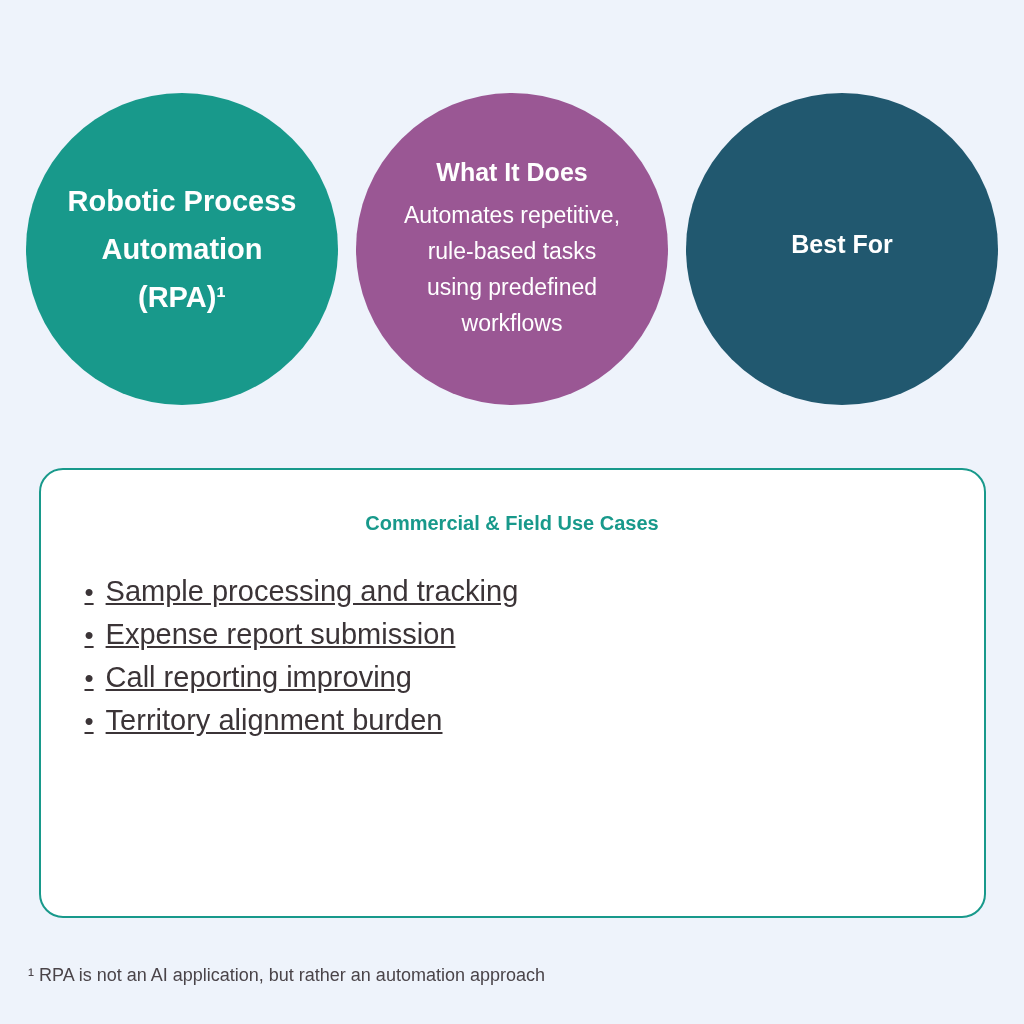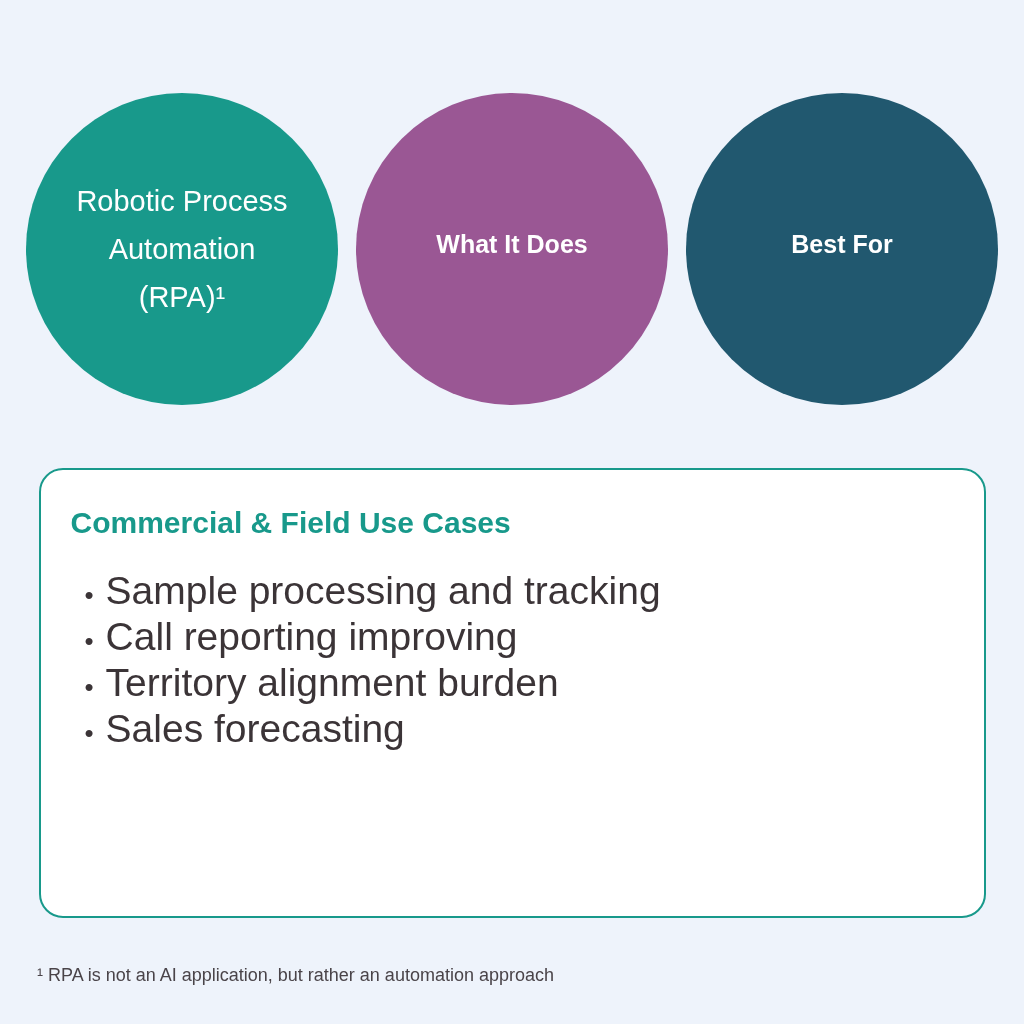--- a/index.html
+++ b/index.html
@@ -35,21 +35,21 @@
     justify-content: center;
     align-items: center;
     text-align: center;
     padding: 0 16px;
     flex: 0 0 auto;
   }
   .circle-teal { background: var(--teal, #18998B); }
   .circle-purple { background: var(--purple, #9A5794); }
   .circle-dark { background: var(--dark_blue, #21586F); text-align: right; }
   .circle-title {
-    font-weight: 400;
+    font-weight: 700;
     font-size: 29px;
     line-height: 48px;
     white-space: pre-line;
   }
   .circle-heading {
     font-weight: 700;
     font-size: 25px;
     line-height: 30px;
     margin-bottom: 10px;
   }
@@ -62,78 +62,83 @@
     width: 947px;
     height: 450px;
     margin: 63px auto 0 auto;
     background: #ffffff;
     border: 2px solid var(--card_border, #18998B);
     border-radius: 24px;
     padding: 34px 30px 0 30px;
   }
   .card-title {
     margin: 0;
+    text-align: center;
     color: var(--heading_teal, #18998B);
-    font-size: 30px;
+    font-size: 20px;
     font-weight: 700;
     line-height: 38px;
   }
   .use-case-list {
     list-style: none;
     margin: 28px 0 0 14px;
     padding: 0;
     color: var(--body_text, #3B3437);
-    font-size: 39px;
+    font-size: 29px;
+    text-decoration: underline;
   }
   .use-case-list li {
     line-height: 42px;
   }
   .use-case-list li::before {
     content: "\2022";
     font-size: 26px;
     margin-right: 12px;
   }
   .footnote {
     position: absolute;
     left: 28px;
     top: 962px;
     color: var(--footnote_text, #4A4449);
     font-size: 18px;
     line-height: 26px;
-    margin-left: 9px;
   }
 </style>
 </head>
 <body>
 
 <div class="page">
 
   <div class="circles-row">
 
     <div class="circle circle-teal">
       <div class="circle-title">Robotic Process
 Automation
 (RPA)¹</div>
     </div>
 
     <div class="circle circle-purple">
       <div class="circle-heading">What It Does</div>
+      <div class="circle-body">Automates repetitive,
+rule-based tasks
+using predefined
+workflows</div>
     </div>
 
     <div class="circle circle-dark">
       <div class="circle-heading">Best For</div>
     </div>
 
   </div>
 
   <div class="card">
     <h2 class="card-title">Commercial &amp; Field Use Cases</h2>
     <ul class="use-case-list">
       <li>Sample processing and tracking</li>
+      <li>Expense report submission</li>
       <li>Call reporting improving</li>
       <li>Territory alignment burden</li>
-      <li>Sales forecasting</li>
     </ul>
   </div>
 
   <div class="footnote">¹ RPA is not an AI application, but rather an automation approach</div>
 
 </div>
 
 </body></html>

